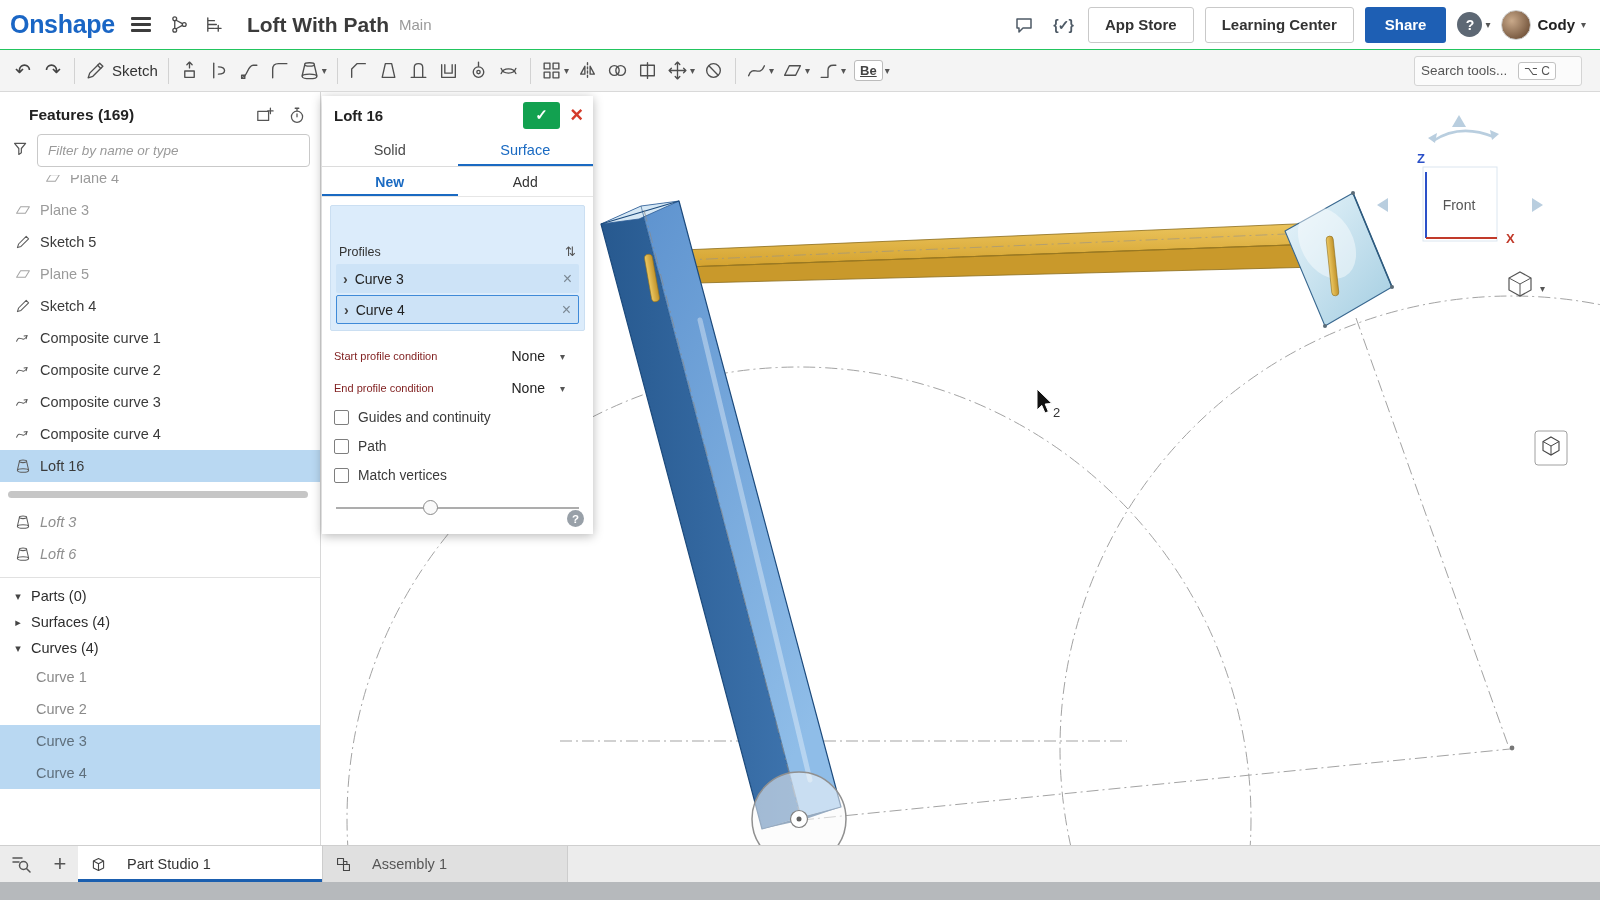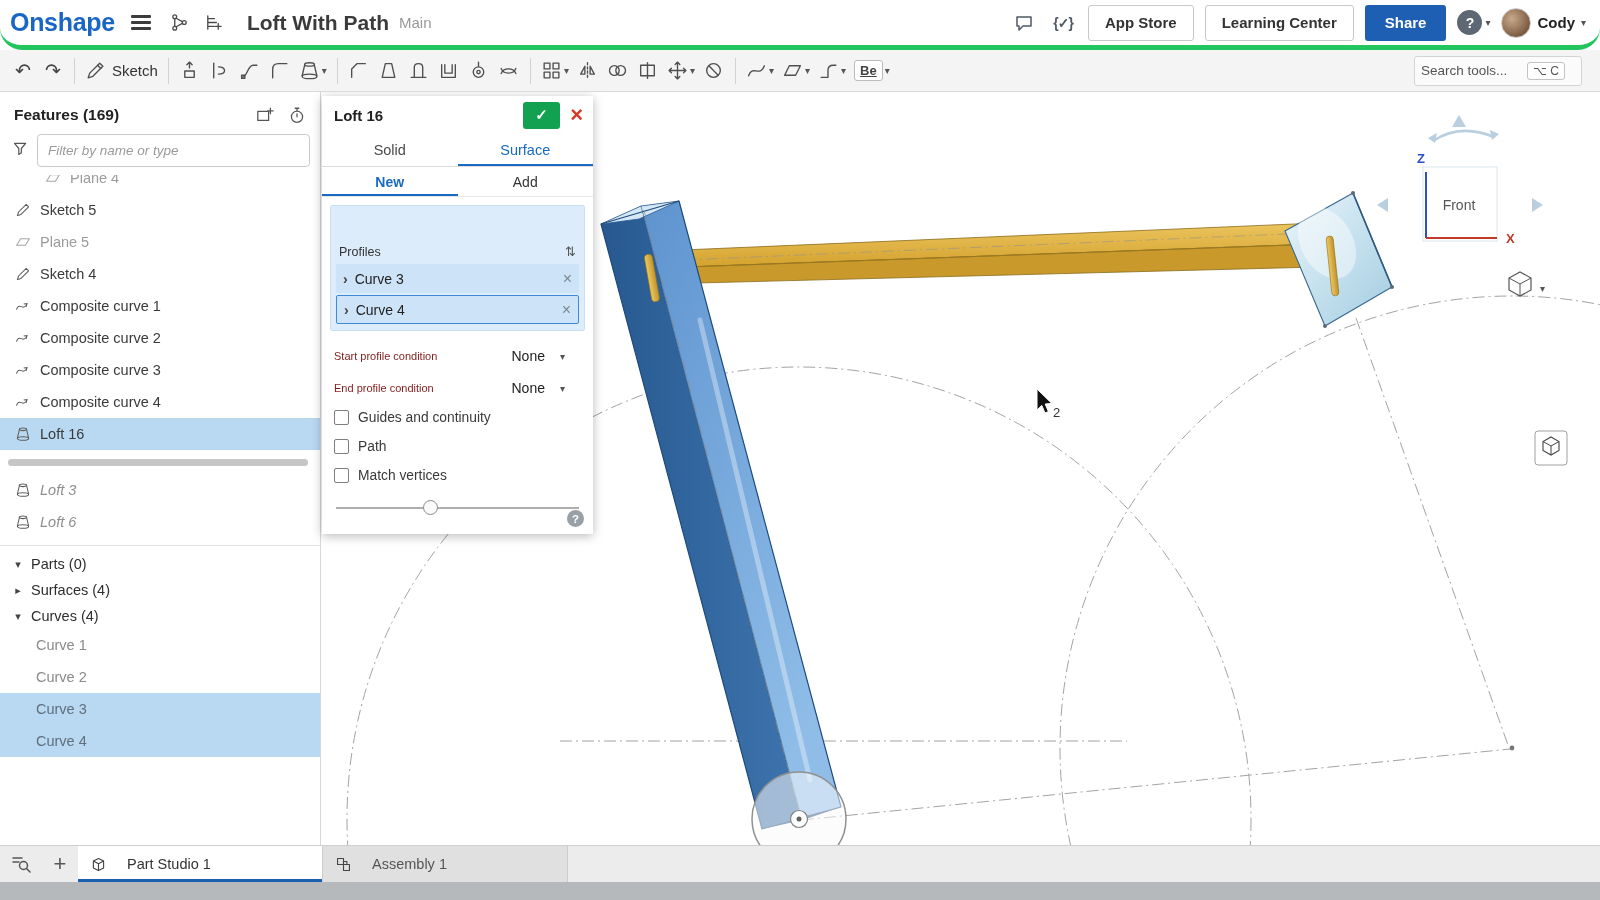--- a/index.html
+++ b/index.html
@@ -1,19 +1,19 @@
 <!DOCTYPE html>
 <html><head>
 <meta charset="utf-8">
 <style>
   * { margin:0; padding:0; box-sizing:border-box; }
   html,body { width:1600px; height:900px; overflow:hidden; font-family:"Liberation Sans",sans-serif; background:#fff; }
 
   
-  .topbar { position:absolute; top:0; left:0; width:1600px; height:50px; background:#fff; border-bottom:5px solid #22c55e; display:flex; align-items:center; z-index:50;border-radius:22px; }
+  .topbar { position:absolute; top:0; left:0; width:1600px; height:50px; background:#fff; border-bottom:1px solid #22c55e; display:flex; align-items:center; z-index:50; }
   .logo { font-size:25px; font-weight:800; color:#1a66c5; letter-spacing:-0.3px; margin:0 16px 0 10px; }
   .ham { width:20px; display:flex; flex-direction:column; gap:3.5px; margin-right:14px; cursor:pointer; }
   .ham i { height:2.5px; background:#3c3c3c; border-radius:1px; display:block; }
   .tb-mini { width:30px; height:30px; display:flex; align-items:center; justify-content:center; margin-right:4px; cursor:pointer; }
   .tb-mini svg { width:19px; height:19px; stroke:#4a4a4a; fill:none; stroke-width:1.4; stroke-linecap:round; stroke-linejoin:round; }
   .doc-title { font-size:21px; font-weight:700; color:#3b3b3b; margin-left:14px; }
   .doc-ws { font-size:15px; color:#9a9a9a; margin-left:10px; }
   .top-right { margin-left:auto; display:flex; align-items:center; gap:11px; padding-right:14px; }
   .top-ic { width:28px; height:28px; display:flex; align-items:center; justify-content:center; color:#4e5a66; cursor:pointer; }
   .top-ic svg { width:20px; height:20px; stroke:#4e5a66; fill:none; stroke-width:1.5; stroke-linejoin:round; }
@@ -28,28 +28,28 @@
   .user-name { font-size:15px; font-weight:700; color:#222; }
 
   
   .toolbar { position:absolute; top:50px; left:0; width:1600px; height:42px; background:#f4f4f4; border-bottom:1px solid #d9d9d9; display:flex; align-items:center; padding:0 8px; z-index:45; }
   .tb-btn { height:32px; min-width:30px; display:flex; align-items:center; justify-content:center; gap:2px; border-radius:3px; padding:0 4px; color:#4a4a4a; cursor:pointer; }
   .tb-btn svg { width:21px; height:21px; stroke:#4f4f4f; fill:none; stroke-width:1.3; stroke-linecap:round; stroke-linejoin:round; }
   .tb-glyph { font-size:19px; color:#444; }
   .vdiv { width:1px; height:26px; background:#d2d2d2; margin:0 6px; }
   .sketch-label { font-size:15px; color:#333; margin-left:4px; }
   .be-box { font-size:13px; font-weight:700; color:#444; border:1px solid #bbb; border-radius:3px; background:#fff; padding:2px 5px;text-decoration:underline; }
-  .search-tools { margin-left:auto; margin-right:10px; width:168px; height:30px; background:#fbfbfb; border:1px solid #d4d4d4; border-radius:3px; display:flex; align-items:center; padding:0 6px; gap:14px; }
+  .search-tools { margin-left:auto; margin-right:10px; width:168px; height:30px; background:#fbfbfb; border:1px solid #d4d4d4; border-radius:3px; display:flex; align-items:center; padding:0 6px; gap:5px; }
   .search-tools input { border:none; outline:none; background:transparent; width:92px; font-size:13.5px; color:#333; font-family:inherit; }
   .search-tools input::placeholder { color:#555; }
   .keycap { font-size:12px; color:#555; border:1px solid #c2c2c2; border-radius:3px; background:#fff; padding:1px 5px; white-space:nowrap; }
 
   
   .features { position:absolute; top:92px; left:0; width:321px; bottom:55px; background:#fff; border-right:1px solid #d8d8d8; z-index:20; overflow:hidden; }
-  .feat-head { display:flex; align-items:center; padding:12px 12px 6px 14px; }
+  .feat-head { display:flex; align-items:center; padding:12px 12px 6px 29px; }
   .feat-title { font-size:15.5px; font-weight:700; color:#222; }
   .feat-head-icons { margin-left:auto; display:flex; gap:10px; }
   .fh-ic { width:22px; height:22px; display:flex; align-items:center; justify-content:center; cursor:pointer; }
   .fh-ic svg { width:18px; height:18px; stroke:#555; fill:none; stroke-width:1.4; stroke-linecap:round; stroke-linejoin:round; }
   .filter-row { display:flex; align-items:center; gap:8px; padding:2px 10px 8px 12px; }
   .funnel svg { width:17px; height:17px; stroke:#555; fill:none; stroke-width:1.4; stroke-linejoin:round; }
   .filter-input { flex:1; height:33px; border:1px solid #c9c9c9; border-radius:4px; padding:2px 10px; font-size:13.5px; color:#333; font-family:inherit; outline:none; }
   .filter-input::placeholder { color:#9a9a9a; font-style:italic; }
   .feat-list { overflow:hidden; }
   .row { height:32px; display:flex; align-items:center; gap:9px; padding:0 8px 0 14px; font-size:14.5px; color:#3a3a3a; cursor:pointer; white-space:nowrap; }
@@ -340,20 +340,28 @@
   </div>
   <div class="feat-list">
     <div class="row muted cut">
       <span class="ric">
           <svg viewBox="0 0 20 20">
             <path d="M2 14 7 6h11l-5 8z"></path>
           </svg>
         </span>
       <span>Plane 4</span>
     </div>
+    <div class="row muted">
+      <span class="ric">
+          <svg viewBox="0 0 20 20">
+            <path d="M2 14 7 6h11l-5 8z"></path>
+          </svg>
+        </span>
+      <span>Plane 3</span>
+    </div>
     <div class="row">
       <span class="ric">
           <svg viewBox="0 0 20 20">
             <path d="M3 17l1.5-4.5L14 3l3 3-9.5 9.5L3 17z"></path>
           </svg>
         </span>
       <span>Sketch 5</span>
     </div>
     <div class="row muted">
       <span class="ric">

